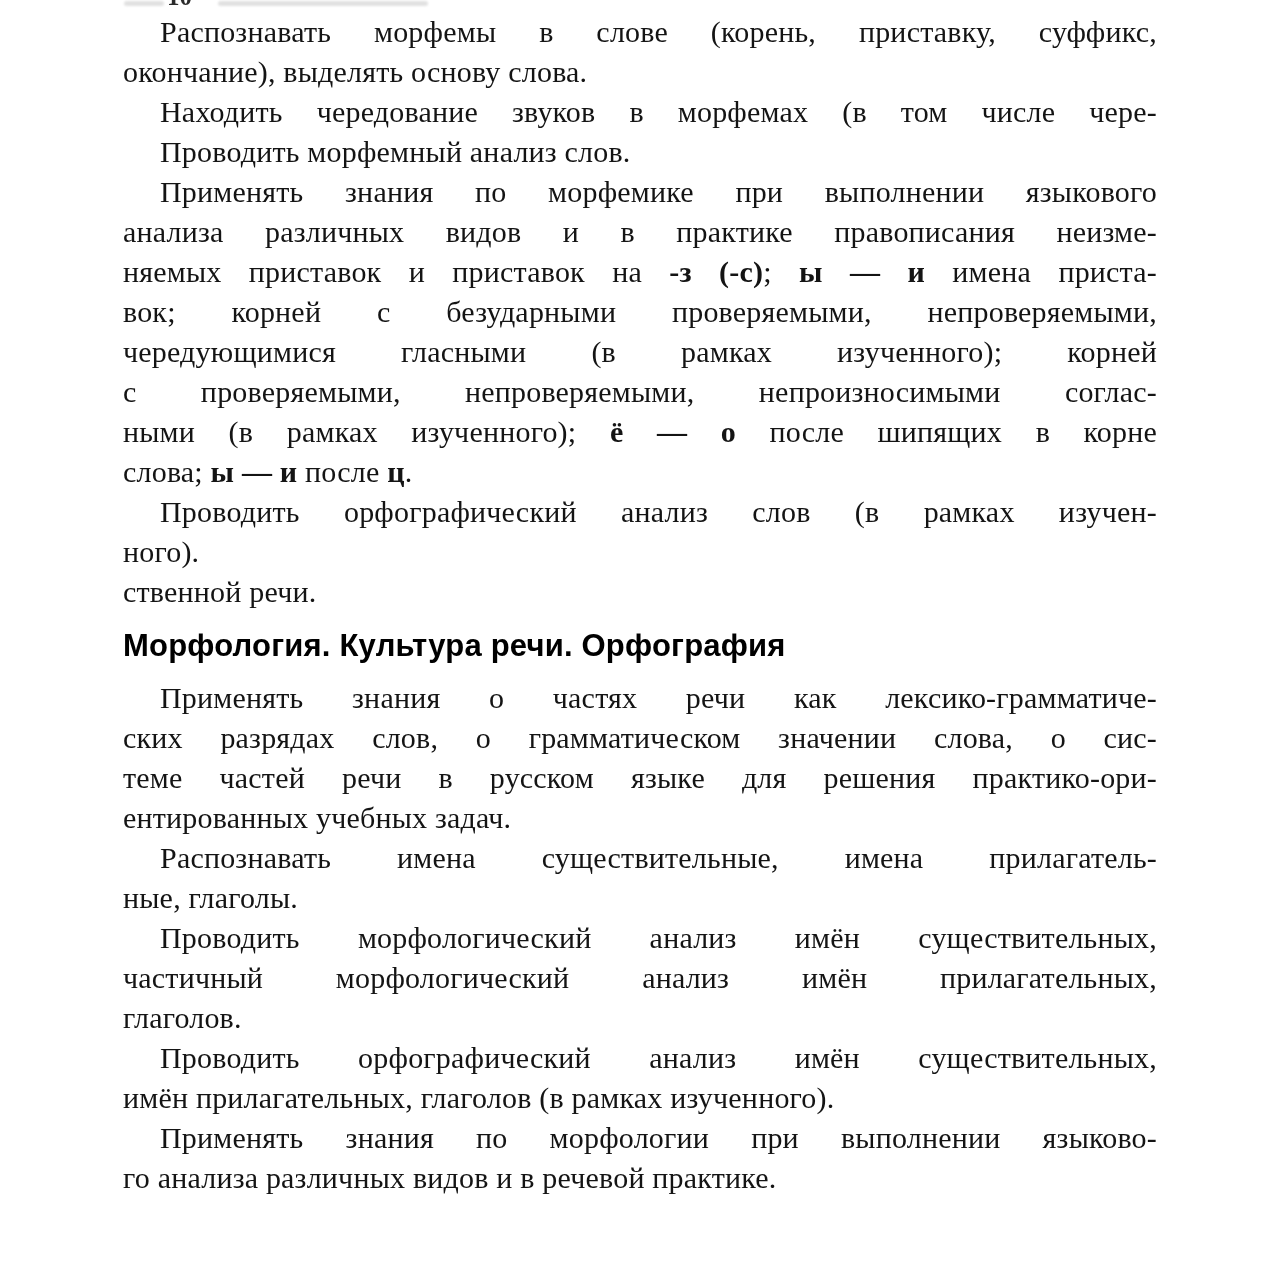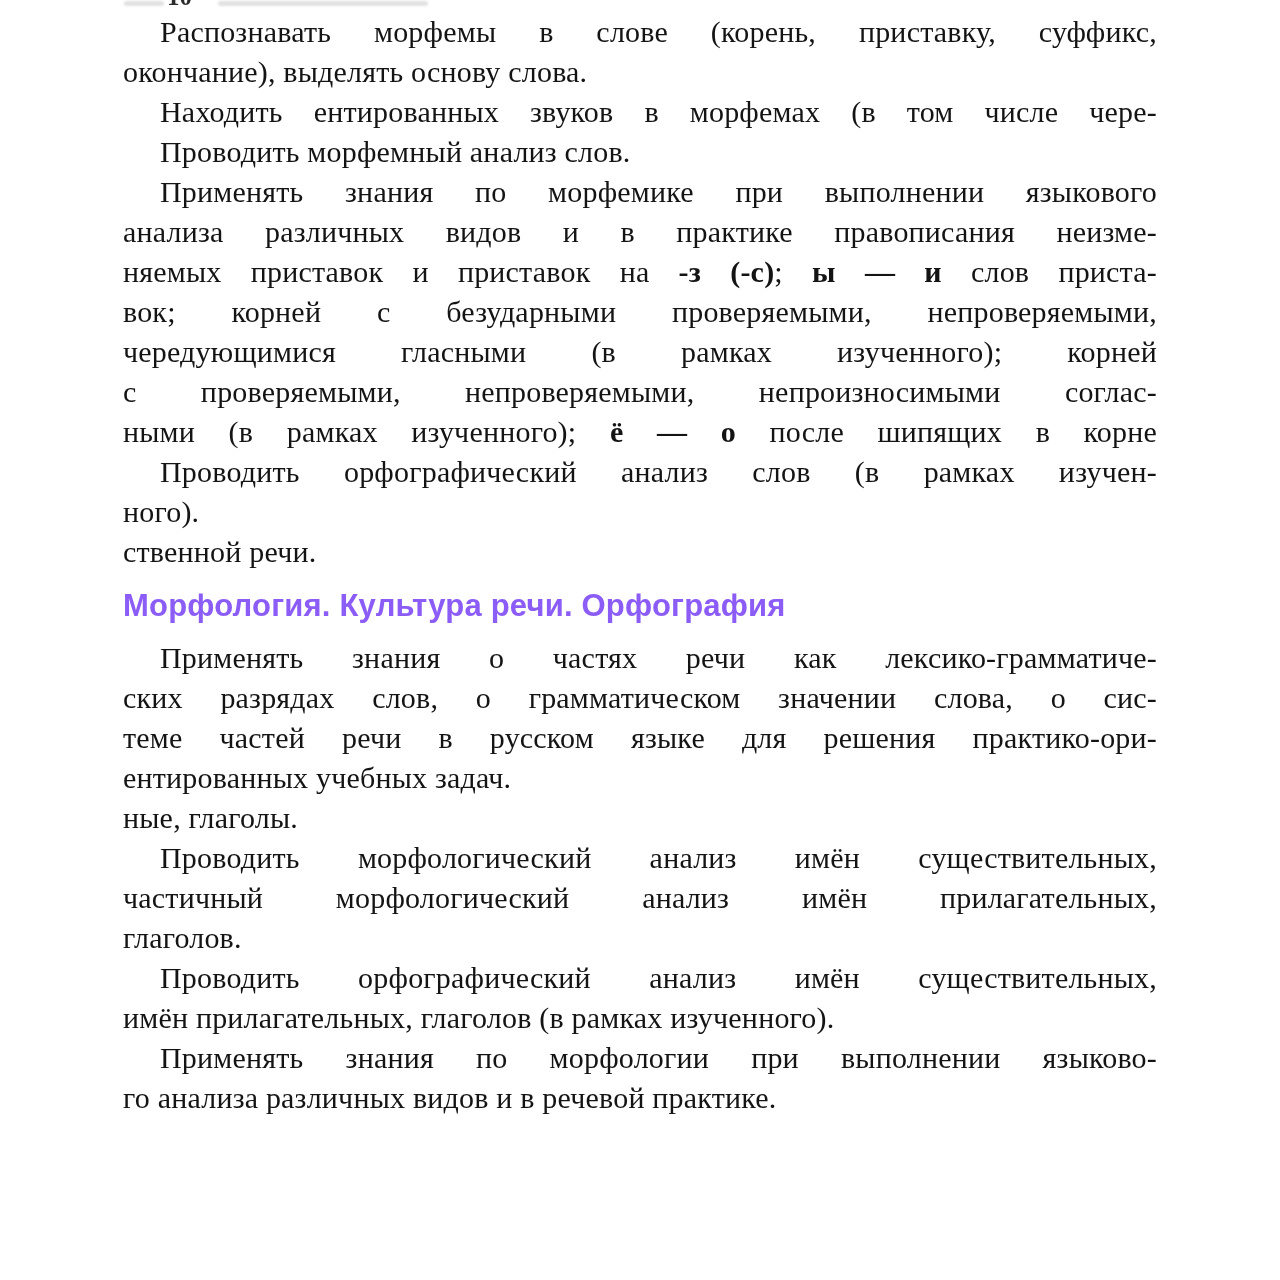--- a/index.html
+++ b/index.html
@@ -62,61 +62,63 @@
   .line.indent { text-indent: 37px; }
   .bi { font-weight: 700; }
 
   #section-heading {
     height: 34px;
     line-height: 34px;
     margin: 17px 0 15px 0;
     font-family: "Liberation Sans", "DejaVu Sans", sans-serif;
     font-weight: 700;
     font-size: 31px;
-    color: #8b5cf6;
+    color: #000000;
     text-align: left;
     letter-spacing: 0.2px;
   }
 </style>
 </head>
 <body>
 
 <div id="page">
 
   <div id="top-fragment">
     <span class="smudge s1"></span>
     <span class="pageno">10</span>
     <span class="smudge s2"></span>
   </div>
 
   <div id="content">
     <div id="sec1">
         <div class="line indent"><span>Распознавать морфемы в слове (корень, приставку, суффикс,</span></div>
         <div class="line last"><span>окончание), выделять основу слова.</span></div>
-        <div class="line indent"><span>Находить ентированных звуков в морфемах (в том числе чере-</span></div>
+        <div class="line indent"><span>Находить чередование звуков в морфемах (в том числе чере-</span></div>
         <div class="line indent last"><span>Проводить морфемный анализ слов.</span></div>
         <div class="line indent"><span>Применять знания по морфемике при выполнении языкового</span></div>
         <div class="line"><span>анализа различных видов и в практике правописания неизме-</span></div>
-        <div class="line"><span>няемых приставок и приставок на </span><span class="bi">-з (-с)</span><span>; </span><span class="bi">ы — и</span><span> слов приста-</span></div>
+        <div class="line"><span>няемых приставок и приставок на </span><span class="bi">-з (-с)</span><span>; </span><span class="bi">ы — и</span><span> имена приста-</span></div>
         <div class="line"><span>вок; корней с безударными проверяемыми, непроверяемыми,</span></div>
         <div class="line"><span>чередующимися гласными (в рамках изученного); корней</span></div>
         <div class="line"><span>с проверяемыми, непроверяемыми, непроизносимыми соглас-</span></div>
         <div class="line"><span>ными (в рамках изученного); </span><span class="bi">ё — о</span><span> после шипящих в корне</span></div>
+        <div class="line last"><span>слова; </span><span class="bi">ы — и</span><span> после </span><span class="bi">ц</span><span>.</span></div>
         <div class="line indent"><span>Проводить орфографический анализ слов (в рамках изучен-</span></div>
         <div class="line last"><span>ного).</span></div>
         <div class="line last"><span>ственной речи.</span></div>
       </div>
 
     <div id="section-heading">Морфология. Культура речи. Орфография</div>
 
     <div id="sec2">
         <div class="line indent"><span>Применять знания о частях речи как лексико-грамматиче-</span></div>
         <div class="line"><span>ских разрядах слов, о грамматическом значении слова, о сис-</span></div>
         <div class="line"><span>теме частей речи в русском языке для решения практико-ори-</span></div>
         <div class="line last"><span>ентированных учебных задач.</span></div>
+        <div class="line indent"><span>Распознавать имена существительные, имена прилагатель-</span></div>
         <div class="line last"><span>ные, глаголы.</span></div>
         <div class="line indent"><span>Проводить морфологический анализ имён существительных,</span></div>
         <div class="line"><span>частичный морфологический анализ имён прилагательных,</span></div>
         <div class="line last"><span>глаголов.</span></div>
         <div class="line indent"><span>Проводить орфографический анализ имён существительных,</span></div>
         <div class="line last"><span>имён прилагательных, глаголов (в рамках изученного).</span></div>
         <div class="line indent"><span>Применять знания по морфологии при выполнении языково-</span></div>
         <div class="line last"><span>го анализа различных видов и в речевой практике.</span></div>
       </div>
   </div>

